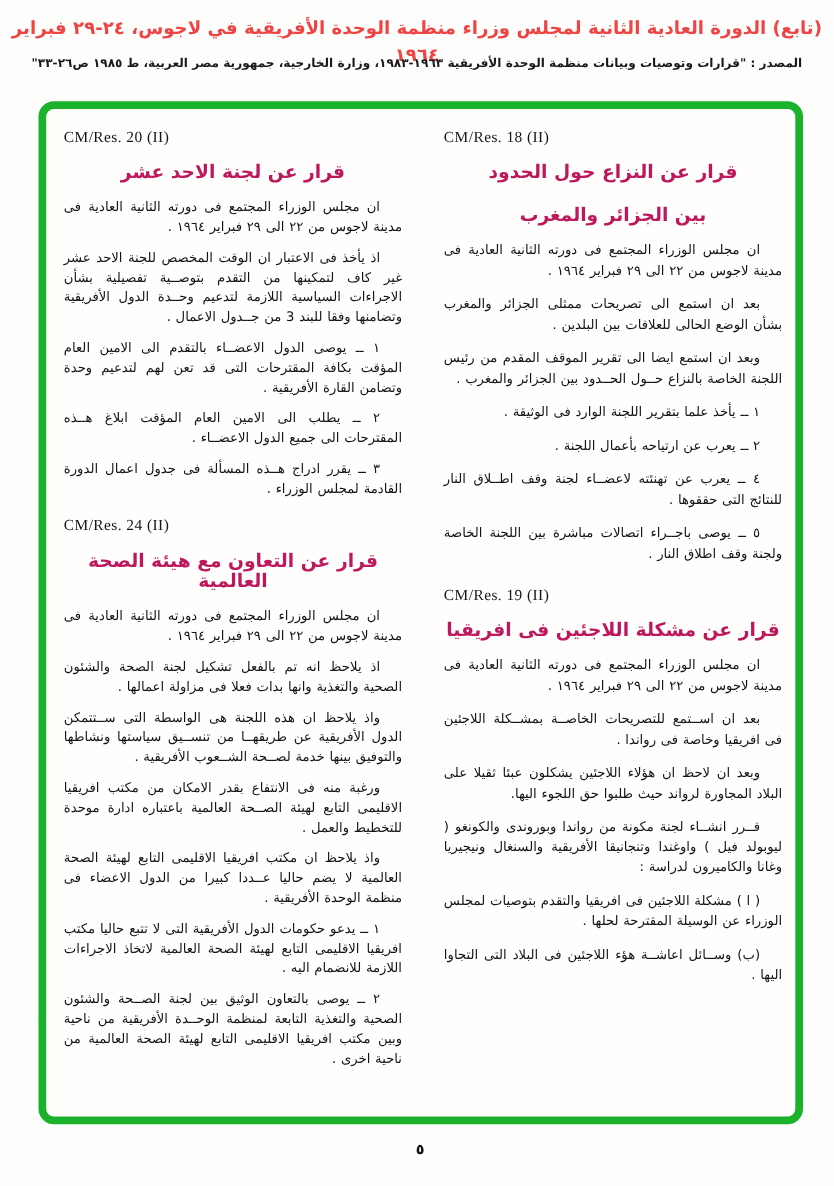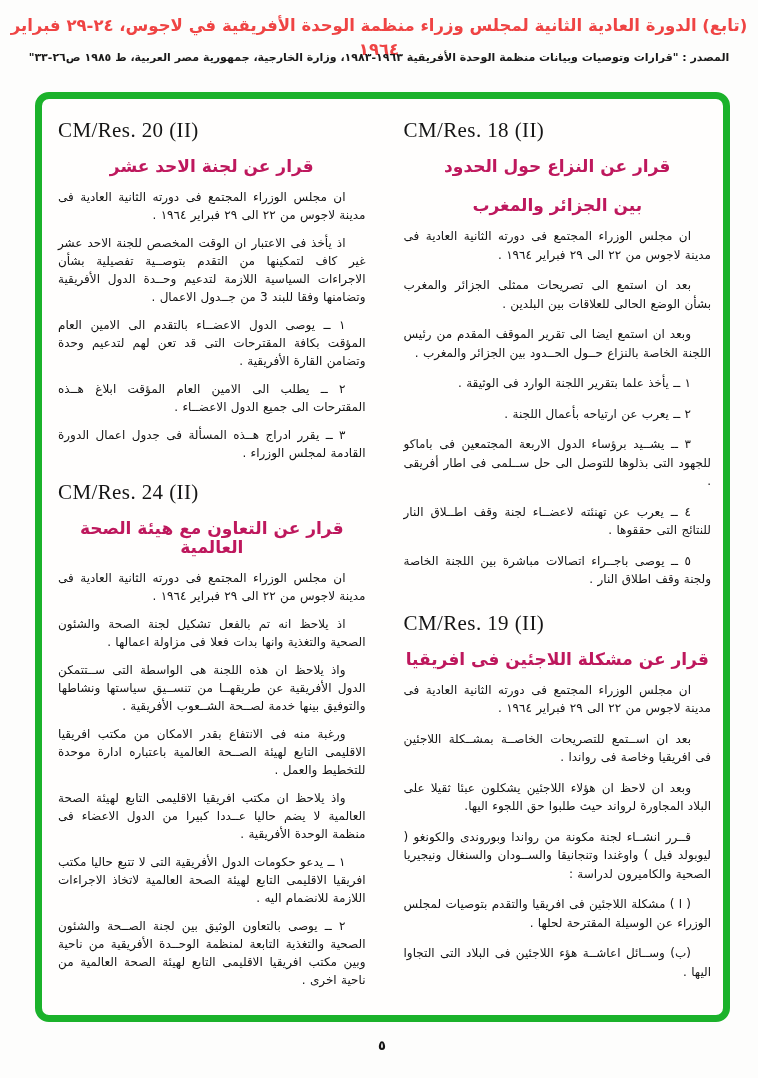--- a/index.html
+++ b/index.html
@@ -29,21 +29,21 @@
   .cols{
     display:flex;direction:rtl;gap:38px;
     padding:19px 12px 0 16px;box-sizing:border-box;height:100%;
   }
   .col{flex:1 1 0;min-width:0;direction:rtl;text-align:justify;}
 
   .res{margin:0 0 22px;}
   .res-ref{
     direction:ltr;text-align:left;
     font-family:"Liberation Serif", serif;
-    font-size:21px;letter-spacing:.4px;color:#151515;
+    font-size:14px;letter-spacing:.4px;color:#151515;
     margin:0 0 14px;
   }
   .res-title{
     text-align:center;font-weight:bold;font-size:17px;line-height:19px;
     margin:0 0 12px;color:#be185d;
   }
   .res-title.first-of-two{margin-bottom:20px;}
 
   .col p{
     margin:0 0 12px;text-indent:20px;
@@ -73,32 +73,31 @@
 
         <section class="res">
           <div class="res-ref">CM/Res. 18 (II)</div>
           <div class="res-title first-of-two">قرار عن النزاع حول الحدود</div>
           <div class="res-title">بين الجزائر والمغرب</div>
           <p>ان مجلس الوزراء المجتمع فى دورته الثانية العادية فى مدينة لاجوس من ٢٢ الى ٢٩ فبراير ١٩٦٤ .</p>
           <p>بعد ان استمع الى تصريحات ممثلى الجزائر والمغرب بشأن الوضع الحالى للعلاقات بين البلدين .</p>
           <p>وبعد ان استمع ايضا الى تقرير الموقف المقدم من رئيس اللجنة الخاصة بالنزاع حــول الحــدود بين الجزائر والمغرب .</p>
           <p>١ ــ يأخذ علما بتقرير اللجنة الوارد فى الوثيقة .</p>
           <p>٢ ــ يعرب عن ارتياحه بأعمال اللجنة .</p>
-          <p>٣ ــ يشــيد برؤساء الدول الاربعة المجتمعين فى باماكو للجهود التى بذلوها للتوصل الى حل ســلمى فى اطار أفريقى .</p>
           <p>٤ ــ يعرب عن تهنئته لاعضــاء لجنة وقف اطــلاق النار للنتائج التى حققوها .</p>
           <p>٥ ــ يوصى باجــراء اتصالات مباشرة بين اللجنة الخاصة ولجنة وقف اطلاق النار .</p>
         </section>
 
         <section class="res">
           <div class="res-ref">CM/Res. 19 (II)</div>
           <div class="res-title">قرار عن مشكلة اللاجئين فى افريقيا</div>
           <p>ان مجلس الوزراء المجتمع فى دورته الثانية العادية فى مدينة لاجوس من ٢٢ الى ٢٩ فبراير ١٩٦٤ .</p>
           <p>بعد ان اســتمع للتصريحات الخاصــة بمشــكلة اللاجئين فى افريقيا وخاصة فى رواندا .</p>
           <p>وبعد ان لاحظ ان هؤلاء اللاجئين يشكلون عبئا ثقيلا على البلاد المجاورة لرواند حيث طلبوا حق اللجوء اليها.</p>
-          <p>قــرر انشــاء لجنة مكونة من رواندا وبوروندى والكونغو ( ليوبولد فيل ) واوغندا وتنجانيقا والســودان والسنغال ونيجيريا الصحية والكاميرون لدراسة :</p>
+          <p>قــرر انشــاء لجنة مكونة من رواندا وبوروندى والكونغو ( ليوبولد فيل ) واوغندا وتنجانيقا الأفريقية والسنغال ونيجيريا وغانا والكاميرون لدراسة :</p>
           <p>( ا ) مشكلة اللاجئين فى افريقيا والتقدم بتوصيات لمجلس الوزراء عن الوسيلة المقترحة لحلها .</p>
           <p>(ب) وســائل اعاشــة هؤء اللاجئين فى البلاد التى التجاوا اليها .</p>
         </section>
 
       </div>
 
       <div class="col col-b">
 
         <section class="res">
           <div class="res-ref">CM/Res. 20 (II)</div>

